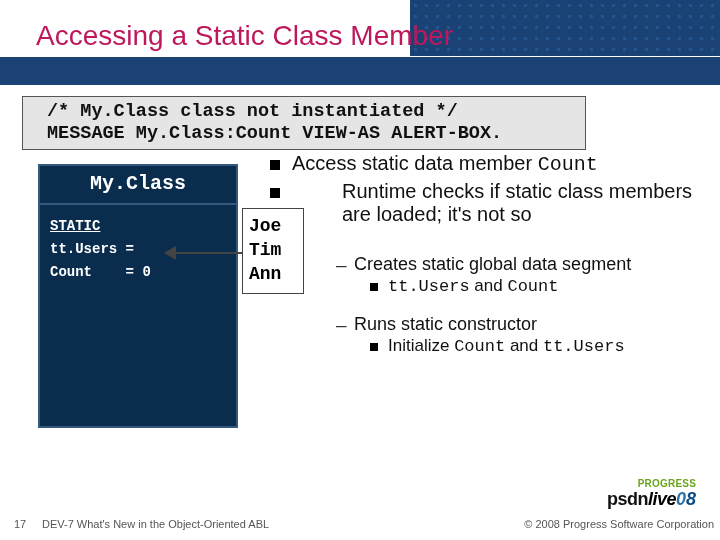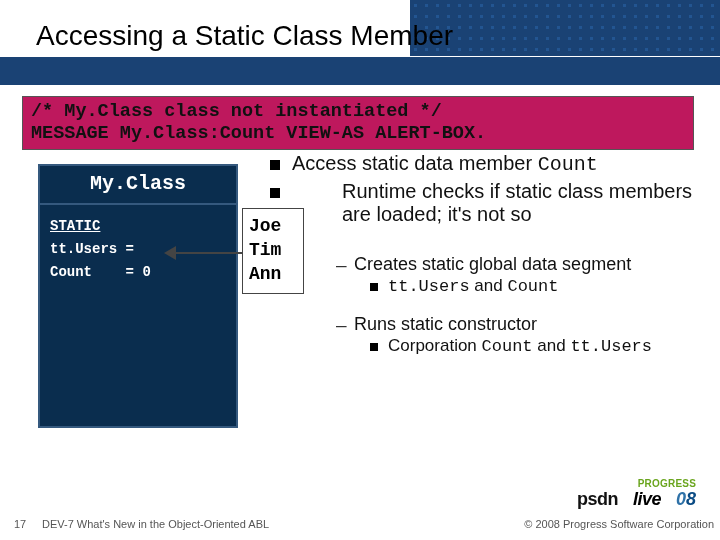--- a/index.html
+++ b/index.html
@@ -8,29 +8,29 @@
 
   
   .pattern-bar {
     position: absolute; top: 0; right: 0; width: 310px; height: 56px;
     background-color: #1a4274;
     background-image: radial-gradient(circle, #235591 2px, transparent 2px);
     background-size: 11px 11px;
   }
 
   .title-area { position: absolute; top: 20px; left: 36px; }
-  .title { font-size: 28px; color: #000000; font-weight: 400; }
+  .title { font-size: 28px; color: #be185d; font-weight: 400; }
 
   .blue-bar { position: absolute; top: 57px; left: 0; width: 720px; height: 28px; background: #1a4274; }
 
   .code-box {
-    position: absolute; top: 96px; left: 22px; width: 672px; height: 54px;
-    border: 1px solid #555; background: #be185d;
+    position: absolute; top: 96px; left: 22px; width: 564px; height: 54px;
+    border: 1px solid #555; background: #e5e5e5;
     font-family: "Courier New", monospace; font-size: 18.5px; color: #111;
-    padding: 4px 8px; line-height: 22px; font-weight: bold;
+    padding: 4px 24px; line-height: 22px; font-weight: bold;
   }
 
   .myclass-box {
     position: absolute; top: 164px; left: 38px; width: 200px; height: 264px;
     background: #0a2d4e; border: 2px solid #35597e;
   }
   .myclass-head {
     text-align: center; color: #fff; font-family: "Courier New", monospace;
     font-size: 20px; font-weight: bold; padding: 6px 0 8px 0;
     border-bottom: 2px solid #35597e;
@@ -65,21 +65,21 @@
   .mono { font-family: "Courier New", monospace; }
 
   .sub1 { margin-left: 66px; margin-top: 2px; font-size: 18px; display: flex; width: 380px; }
   .sub2 { margin-left: 100px; margin-top: 0px; font-size: 17px; display: flex; }
 
   .apos { font-family: Arial; }
 
   .logo {
     position: absolute; bottom: 30px; right: 24px; text-align: right;
   }
-  .logo-row { display: flex; align-items: baseline; justify-content: flex-end; gap: 15px; }
+  .logo-row { display: flex; align-items: baseline; justify-content: flex-end; gap: 0; }
   .p-green { color: #6aa51e; font-weight: bold; font-size: 10px; font-family: Arial; letter-spacing: 0.2px; margin-top: 28px; }
   .psdn { font-weight: bold; font-size: 18px; color: #111; letter-spacing: -0.5px; }
   .live { color: #000000; font-weight: bold; font-size: 18px; font-style: italic; letter-spacing: -0.5px; }
   .o8 { font-style: italic; font-weight: bold; font-size: 18px; }
   .o8 .o { color: #2f72a8; }
   .o8 .e { color: #0a4b84; }
 
   .footer { position: absolute; bottom: 10px; left: 14px; width: 700px; font-size: 11px; color: #555; display: flex; }
   .slide-num { width: 28px; }
   .foot-title { flex: 1; }
@@ -146,21 +146,21 @@
       </span>
     </div>
 
     <div class="sub1" style="margin-top:18px;">
       <span class="dash">–</span>
       <span>Runs static constructor</span>
     </div>
     <div class="sub2">
       <span class="sq-s"></span>
       <span>
-        <span>Corporation </span><span class="mono">Count</span><span> and </span><span class="mono">tt.Users</span>
+        <span>Initialize </span><span class="mono">Count</span><span> and </span><span class="mono">tt.Users</span>
       </span>
     </div>
 
   </div>
 
   <div class="logo">
     <div class="p-green">PROGRESS</div>
     <div class="logo-row">
       <span class="psdn">psdn</span>
         <span class="live">live</span>

